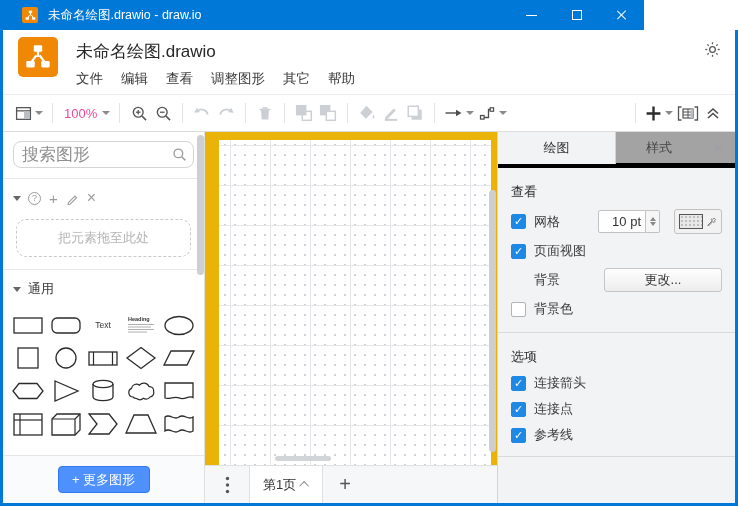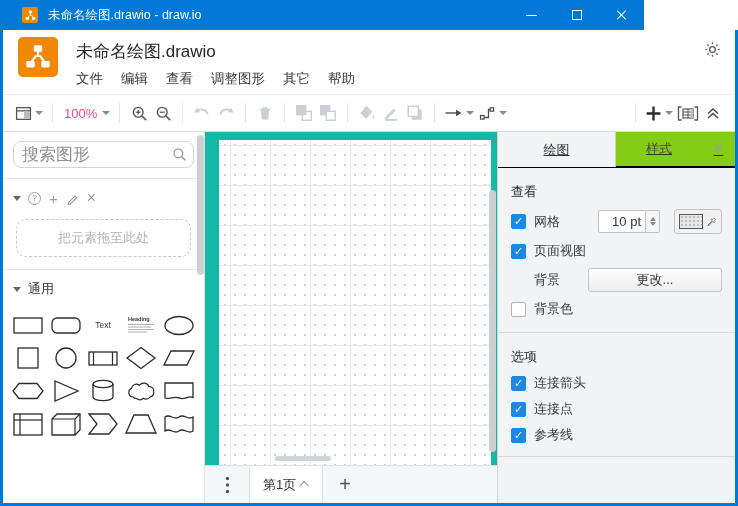--- a/index.html
+++ b/index.html
@@ -61,63 +61,63 @@
   .dropzone { margin:10px 13px 0 13px; height:38px; border:1.6px dashed #c9c9c9; border-radius:10px; display:flex; align-items:center; justify-content:center; color:#b4b4b4; font-size:13px; }
   .shape-grid { display:grid; grid-template-columns:repeat(5,1fr); margin:8px 6px 0 6px; }
   .shape-cell { height:33px; display:flex; align-items:center; justify-content:center; }
   .shape-cell svg { display:block; }
   .sb-footer { position:absolute; bottom:0; left:0; right:0; height:48px; background:#fafbfc; border-top:1px solid #e5e5e5; display:flex; align-items:center; justify-content:center; }
   .more-shapes { min-width:92px; height:27px; background:#4d90fe; border:1px solid #3079ed; border-radius:4px; color:#fff; font-size:13px; display:flex; align-items:center; justify-content:center; padding:0 12px; }
   .sb-vscroll { position:absolute; right:0; top:3px; width:7px; height:150px; }
   .sb-vscroll .thumb { width:7px; height:140px; background:#cdd0d3; border-radius:4px; }
 
   
-  .canvas { position:relative; flex:1; background:#14b8a6; overflow:hidden;padding-left:24px; }
+  .canvas { position:relative; flex:1; background:#eab308; overflow:hidden;padding-left:24px; }
   .page { position:absolute; left:14px; top:8px; right:6px; bottom:38px; background-color:#ffffff;
     background-image:
       linear-gradient(#e4e6e9 1px, transparent 1px),
       linear-gradient(90deg, #e4e6e9 1px, transparent 1px),
       radial-gradient(circle, #cfd2d6 1px, transparent 1.3px);
     background-size:40px 40px, 40px 40px, 10px 10px;
     background-position:11px 5px, 11px 5px, 1px 0px; }
   .canvas-vscroll { position:absolute; right:1px; top:58px; width:7px; height:262px; }
   .canvas-vscroll .thumb { width:7px; height:100%; background:#ccced1; border-radius:4px; }
   .canvas-hscroll { position:absolute; left:70px; bottom:42px; width:56px; height:5px; background:#d2d5d8; border-radius:3px; }
 
   
   .pages-bar { position:absolute; left:0; right:0; bottom:0; height:38px; background:#f6f7f8; border-top:1px solid #e0e0e0; display:flex; align-items:stretch; }
   .pages-menu { width:44px; display:flex; align-items:center; justify-content:center; }
   .page-tab { width:74px; background:#fff; border-left:1px solid #e0e0e0; border-right:1px solid #e0e0e0; display:flex; align-items:center; justify-content:center; gap:6px; font-size:13px; color:#333; }
   .add-page { width:44px; display:flex; align-items:center; justify-content:center; color:#555; font-size:20px; font-weight:300; }
   .add-page::after { content:"+"; }
 
   
   .format { width:238px; background:#f1f3f5; border-left:1px solid #d3d3d3; display:flex; flex-direction:column; }
-  .fmt-tabs { height:36px; display:flex; background:#84cc16; border-bottom:2px solid #000000; flex:none;text-decoration:underline; }
+  .fmt-tabs { height:36px; display:flex; background:#a3a3a3; border-bottom:5px solid #000000; flex:none; }
   .fmt-tab { display:flex; align-items:center; justify-content:center; font-size:13px; color:#333; }
   .fmt-tab.active { width:118px; background:#f1f3f5; border-right:1px solid #d3d3d3; margin-bottom:-1px; }
   .fmt-tab.inactive { width:86px; color:#444; }
   .fmt-close { flex:1; display:flex; align-items:center; justify-content:center; color:#9aa0a6; font-size:15px; }
   .fmt-close::after { content:"\00d7"; font-size:17px; }
   .fmt-content { flex:1; padding:0 13px; display:flex; flex-direction:column; position:relative; }
   .fmt-h { font-size:13px; color:#2e2e2e; margin-top:15px; }
   .fmt-row { display:flex; align-items:center; margin-top:8px; }
   .cb { width:15px; height:15px; border:1px solid #b3b3b3; border-radius:2px; background:#fff; margin-right:8px; display:flex; align-items:center; justify-content:center; flex:none; }
   .cb.checked { background:#1e88e5; border-color:#1e88e5; }
   .cb.checked::after { content:"\2713"; color:#fff; font-size:11px; font-weight:bold; }
   .fmt-label { font-size:13px; color:#3c3c3c; }
   .grid-size-wrap { margin-left:auto; display:flex; align-items:center; }
   .grid-size-input { width:48px; height:23px; border:1px solid #c2c2c2; border-radius:2px 0 0 2px; text-align:right; font-size:13px; color:#333; padding-right:4px; outline:none; font-family:inherit; }
   .spinner { width:14px; height:23px; border:1px solid #c2c2c2; border-left:none; border-radius:0 2px 2px 0; background:#f6f6f6; display:flex; flex-direction:column; align-items:center; justify-content:center; gap:1px; }
   .spin-up { width:0; height:0; border-left:3.5px solid transparent; border-right:3.5px solid transparent; border-bottom:4px solid #888; }
   .spin-dn { width:0; height:0; border-left:3.5px solid transparent; border-right:3.5px solid transparent; border-top:4px solid #888; }
   .swatch-btn { margin-left:14px; width:48px; height:25px; border:1px solid #c2c2c2; border-radius:3px; background:#f2f2f2; display:flex; align-items:center; justify-content:center; gap:3px; }
   .swatch { width:24px; height:15px; border:1px solid #555; background-color:#e8e8e8; background-image:radial-gradient(circle,#bbb 0.7px,transparent 0.8px); background-size:4px 4px; }
   .indent { margin-left:23px; }
-  .change-btn { margin-left:auto; width:134px; height:24px; border:1px solid #c6c6c6; border-radius:3px; background:linear-gradient(#fefefe,#ededed); font-size:13px; color:#333; display:flex; align-items:center; justify-content:center; }
+  .change-btn { margin-left:auto; width:118px; height:24px; border:1px solid #c6c6c6; border-radius:3px; background:linear-gradient(#fefefe,#ededed); font-size:13px; color:#333; display:flex; align-items:center; justify-content:center; }
   .half { width:104px; display:flex; align-items:center; }
   .fmt-divider { height:1px; background:#dadada; margin:14px -13px 0 -13px; }
   .chev-up-sm { width:7px; height:7px; border-left:1.5px solid #888; border-top:1.5px solid #888; transform:rotate(45deg) translateY(2px); }
 </style>
 </head>
 <body>
 
 <div class="window">
 
   <div class="titlebar">
@@ -452,20 +452,23 @@
           <div class="shape-cell">
               <svg width="32" height="24" viewBox="0 0 32 24">
                 <path d="M2 5 c5 -4 9 4 14 0 c5 -4 9 4 14 0 v14 c-5 4 -9 -4 -14 0 c-5 4 -9 -4 -14 0 z" fill="#fff" stroke="#2b2b2b" stroke-width="1.3"></path>
               </svg>
             </div>
         </div>
 
         <div class="sb-vscroll">
             <div class="thumb"></div>
           </div>
+        <div class="sb-footer">
+          <div class="more-shapes">+ 更多图形</div>
+        </div>
       </div>
 
       <div class="canvas">
         <div class="page"></div>
         <div class="canvas-vscroll">
             <div class="thumb"></div>
           </div>
         <div class="canvas-hscroll"></div>
         <div class="pages-bar">
           <div class="pages-menu">

